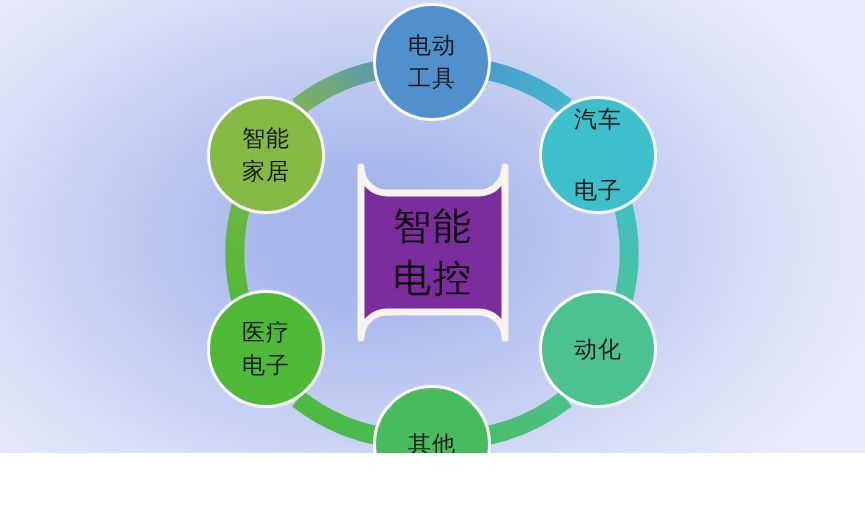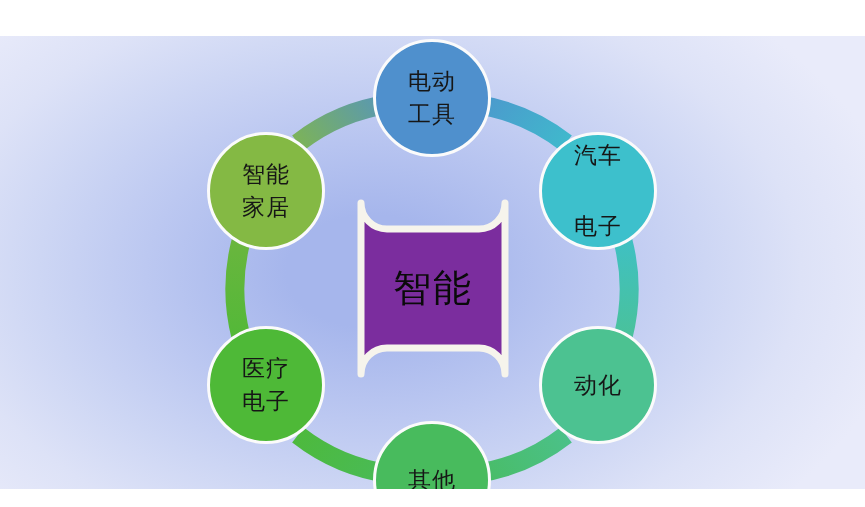--- a/index.html
+++ b/index.html
@@ -10,21 +10,20 @@
   #stage{
     position:relative;width:865px;height:453px;overflow:hidden;
     background:
       radial-gradient(ellipse 62% 78% at 43% 52%,
         #a6b6ec 0%,
         #aebcee 18%,
         #bcc8f1 42%,
         #cdd6f4 62%,
         #dde2f7 80%,
         #e9ebfa 100%);
-    margin-top: 36px;
   }
   #ringsvg{position:absolute;left:0;top:0;width:865px;height:507px;}
 
   .node{
     position:absolute;
     border-radius:50%;
     border:3px solid #fbfbfb;
     box-sizing:border-box;
     display:flex;flex-direction:column;
     align-items:center;justify-content:center;
@@ -133,16 +132,17 @@
                L 122 30
                A 26 26 0 0 0 148 4
                L 148 175
                A 26 26 0 0 0 122 149
                L 30 149
                A 26 26 0 0 0 4 175
                Z" stroke-width="7" stroke-linejoin="round" fill="#7b2d9e" stroke="#f6f4ec"></path>
     </svg>
     <div id="center-label" style="color: rgb(10, 10, 10);">
       <span class="ln">智能</span>
+      <span class="ln">电控</span>
     </div>
   </div>
 
 </div>
 
 </body></html>

